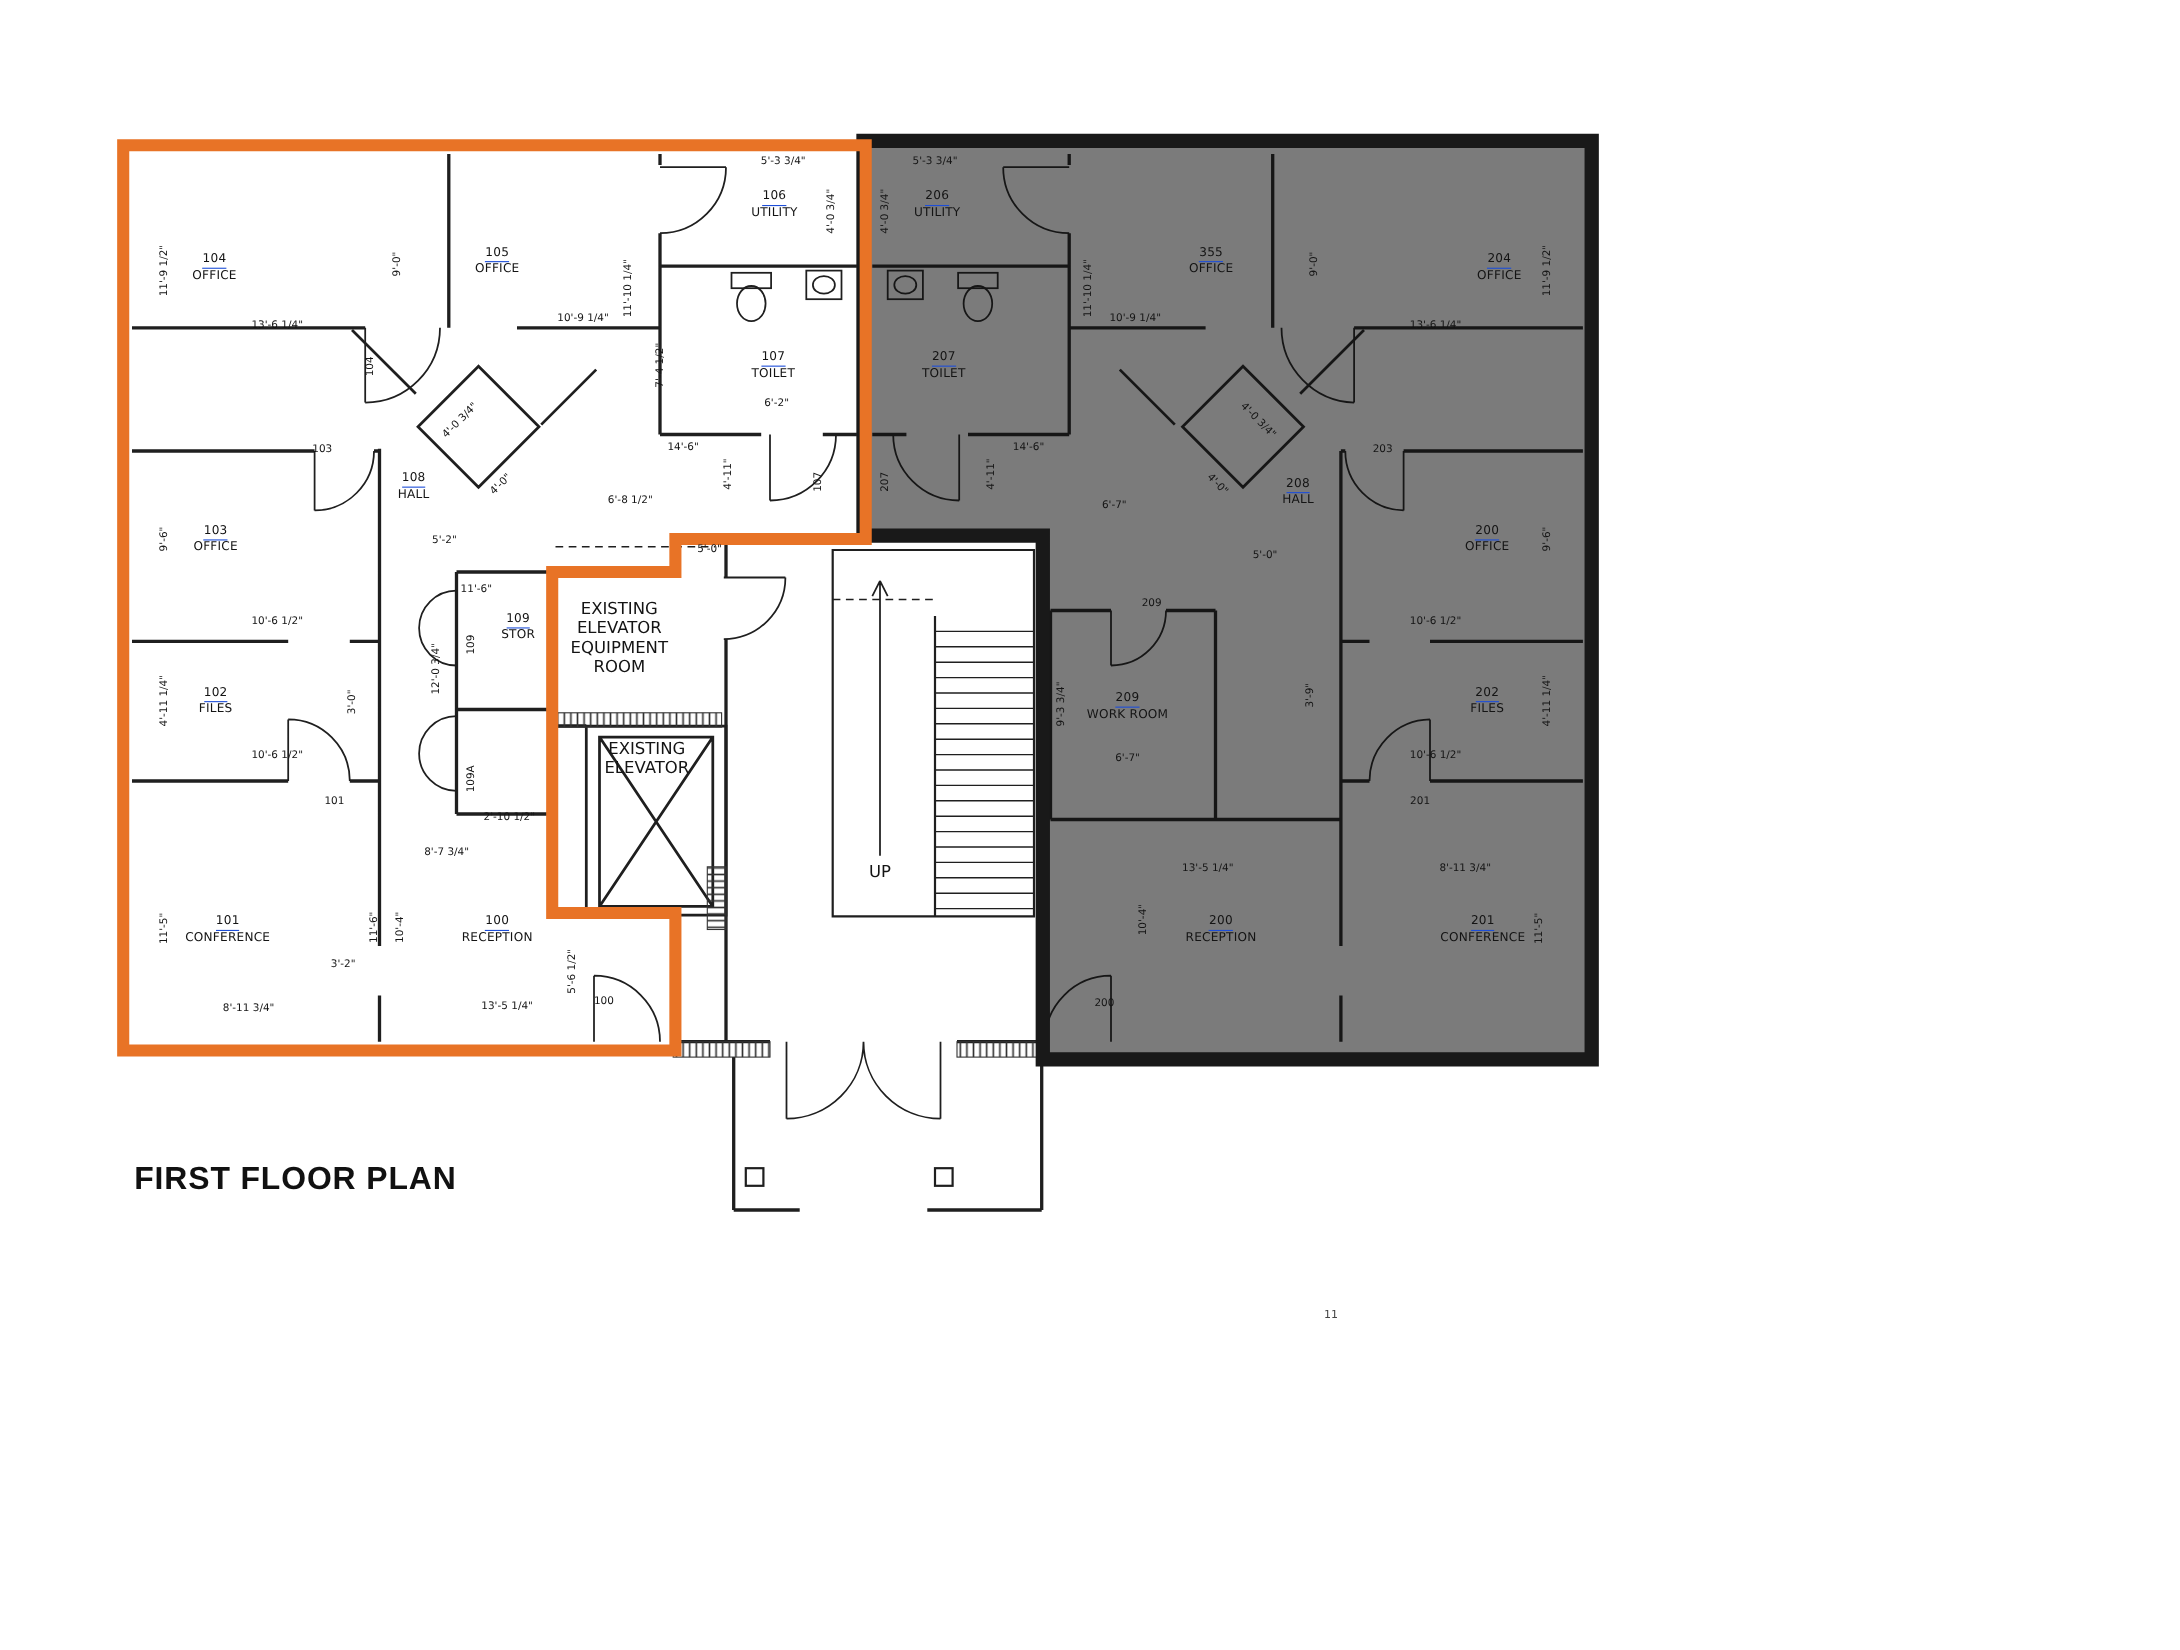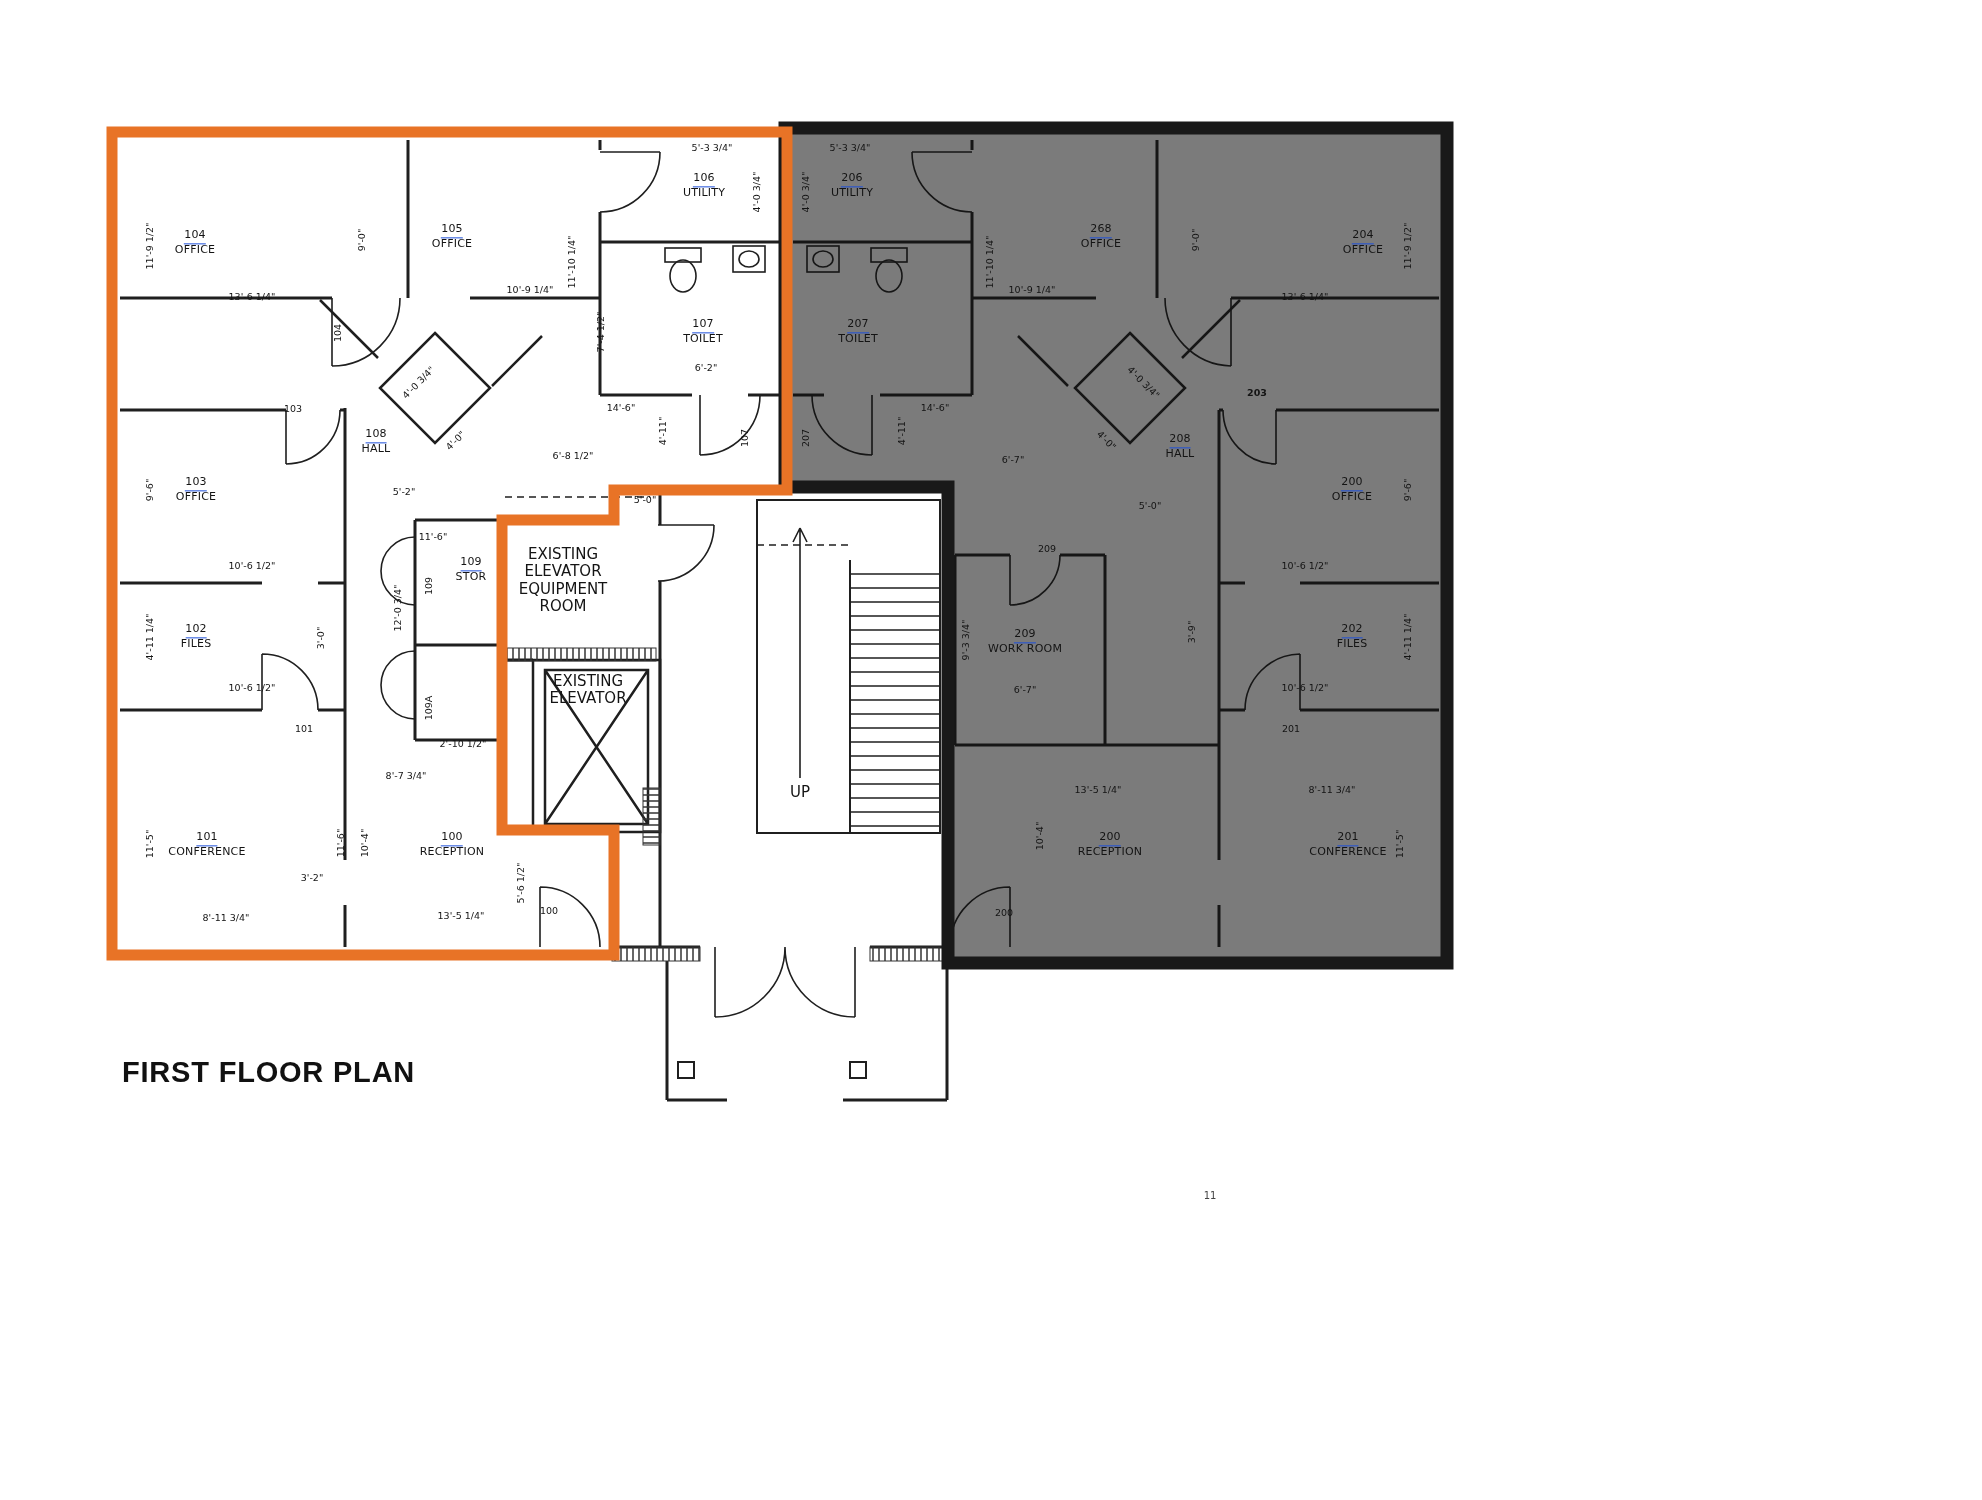--- a/index.html
+++ b/index.html
@@ -204,31 +204,31 @@
       <div class="lbl dim" style="left: 463px; top: 744px;"><span>2'-10 1/2"</span></div>
       <div class="lbl dim" style="left: 406px; top: 776px;"><span>8'-7 3/4"</span></div>
       <div class="lbl dim" style="left: 150px; top: 844px; transform: translate(-50%, -50%) rotate(-90deg);"><span>11'-5"</span></div>
       <div class="lbl dim" style="left: 341px; top: 843px; transform: translate(-50%, -50%) rotate(-90deg);"><span>11'-6"</span></div>
       <div class="lbl dim" style="left: 365px; top: 843px; transform: translate(-50%, -50%) rotate(-90deg);"><span>10'-4"</span></div>
       <div class="lbl dim" style="left: 312px; top: 878px;"><span>3'-2"</span></div>
       <div class="lbl dim" style="left: 226px; top: 918px;"><span>8'-11 3/4"</span></div>
       <div class="lbl dim" style="left: 461px; top: 916px;"><span>13'-5 1/4"</span></div>
       <div class="lbl dim" style="left: 521px; top: 883px; transform: translate(-50%, -50%) rotate(-90deg);"><span>5'-6 1/2"</span></div>
       <div class="lbl room" style="left: 852px; top: 186px;"><span class="num">206</span><br><span>UTILITY</span></div>
-      <div class="lbl room" style="left: 1101px; top: 237px;"><span class="num">268</span><br><span>OFFICE</span></div>
+      <div class="lbl room" style="left: 1101px; top: 237px;"><span class="num">355</span><br><span>OFFICE</span></div>
       <div class="lbl room" style="left: 1363px; top: 243px;"><span class="num">204</span><br><span>OFFICE</span></div>
       <div class="lbl room" style="left: 858px; top: 332px;"><span class="num">207</span><br><span>TOILET</span></div>
       <div class="lbl room" style="left: 1180px; top: 447px;"><span class="num">208</span><br><span>HALL</span></div>
       <div class="lbl room" style="left: 1352px; top: 490px;"><span class="num">200</span><br><span>OFFICE</span></div>
       <div class="lbl room" style="left: 1352px; top: 637px;"><span class="num">202</span><br><span>FILES</span></div>
       <div class="lbl room" style="left: 1025px; top: 642px;"><span class="num">209</span><br><span>WORK ROOM</span></div>
       <div class="lbl room" style="left: 1110px; top: 845px;"><span class="num">200</span><br><span>RECEPTION</span></div>
       <div class="lbl room" style="left: 1348px; top: 845px;"><span class="num">201</span><br><span>CONFERENCE</span></div>
       <div class="lbl tag" style="left: 806px; top: 438px; transform: translate(-50%, -50%) rotate(-90deg);"><span>207</span></div>
-      <div class="lbl tag" style="left: 1257px; top: 393px; font-weight: bold;"><span>203</span></div>
+      <div class="lbl tag" style="left: 1257px; top: 409px;"><span>203</span></div>
       <div class="lbl tag" style="left: 1047px; top: 549px;"><span>209</span></div>
       <div class="lbl tag" style="left: 1291px; top: 729px;"><span>201</span></div>
       <div class="lbl tag" style="left: 1004px; top: 913px;"><span>200</span></div>
       <div class="lbl dim" style="left: 850px; top: 148px;"><span>5'-3 3/4"</span></div>
       <div class="lbl dim" style="left: 806px; top: 192px; transform: translate(-50%, -50%) rotate(-90deg);"><span>4'-0 3/4"</span></div>
       <div class="lbl dim" style="left: 1196px; top: 240px; transform: translate(-50%, -50%) rotate(-90deg);"><span>9'-0"</span></div>
       <div class="lbl dim" style="left: 1408px; top: 246px; transform: translate(-50%, -50%) rotate(-90deg);"><span>11'-9 1/2"</span></div>
       <div class="lbl dim" style="left: 1305px; top: 297px;"><span>13'-6 1/4"</span></div>
       <div class="lbl dim" style="left: 1032px; top: 290px;"><span>10'-9 1/4"</span></div>
       <div class="lbl dim" style="left: 990px; top: 262px; transform: translate(-50%, -50%) rotate(-90deg);"><span>11'-10 1/4"</span></div>

